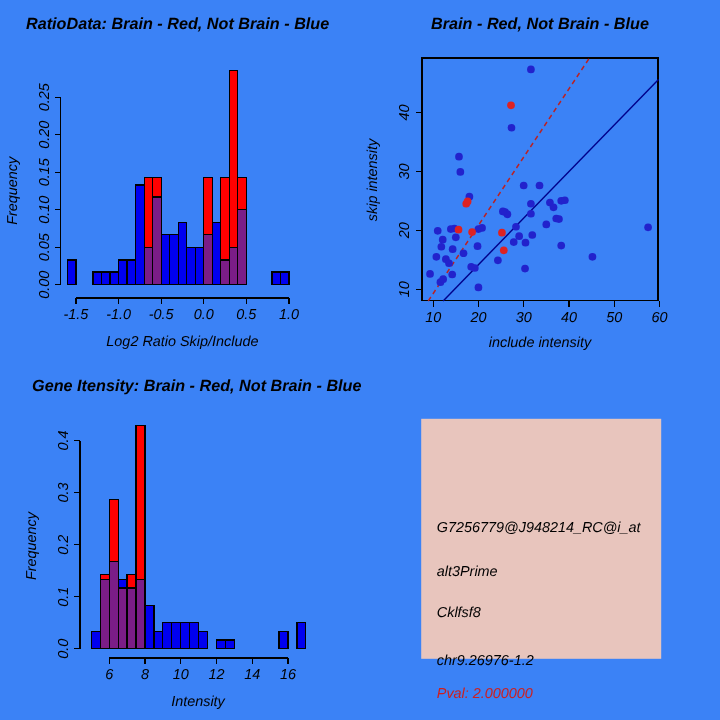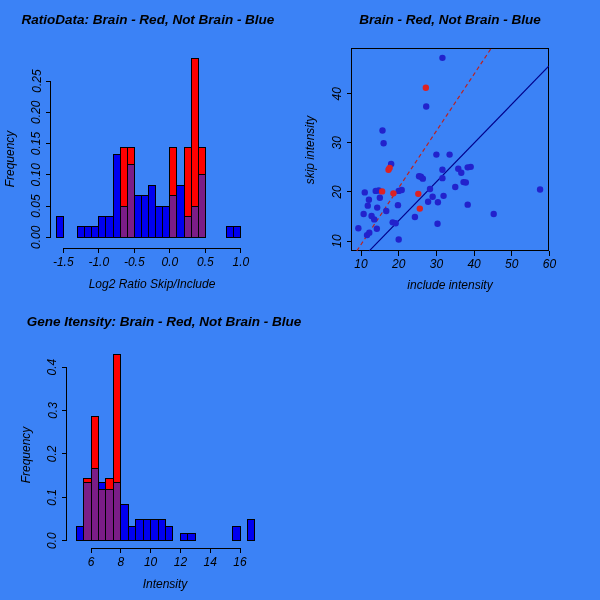--- a/index.html
+++ b/index.html
@@ -232,13 +232,22 @@
           <rect x="134.6" y="219" width="7.45" height="21.69999999999999" fill="#0000f0"></rect>
           <rect x="142.05" y="219" width="7.45" height="21.69999999999999" fill="#0000f0"></rect>
           <rect x="149.5" y="226.378" width="7.45" height="14.322000000000003" fill="#0000f0"></rect>
           <rect x="164.4" y="233.322" width="7.45" height="7.377999999999986" fill="#0000f0"></rect>
           <rect x="171.85000000000002" y="233.322" width="7.45" height="7.377999999999986" fill="#0000f0"></rect>
           <rect x="216.55" y="226.378" width="7.45" height="14.322000000000003" fill="#0000f0"></rect>
           <rect x="231.45000000000002" y="219" width="7.45" height="21.69999999999999" fill="#0000f0"></rect>
         </g>
       </svg>
     </div>
+  <div class="panel" id="p4">
+    <div class="infobox" id="infobox" style="background: rgb(232, 197, 189);">
+      <div class="infoline" style="top:83px;">G7256779@J948214_RC@i_at</div>
+      <div class="infoline" style="top:120px;">alt3Prime</div>
+      <div class="infoline" style="top:154px;">Cklfsf8</div>
+      <div class="infoline" style="top:194px;">chr9.26976-1.2</div>
+      <div class="infoline pval" style="top:222px;">Pval: 2.000000</div>
+    </div>
+  </div>
 </div>
 
 </body></html>

